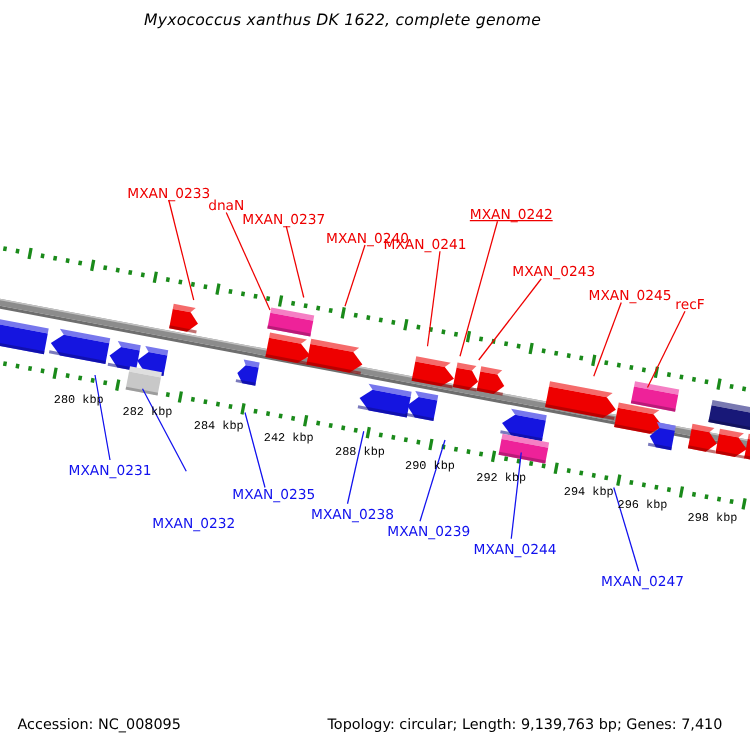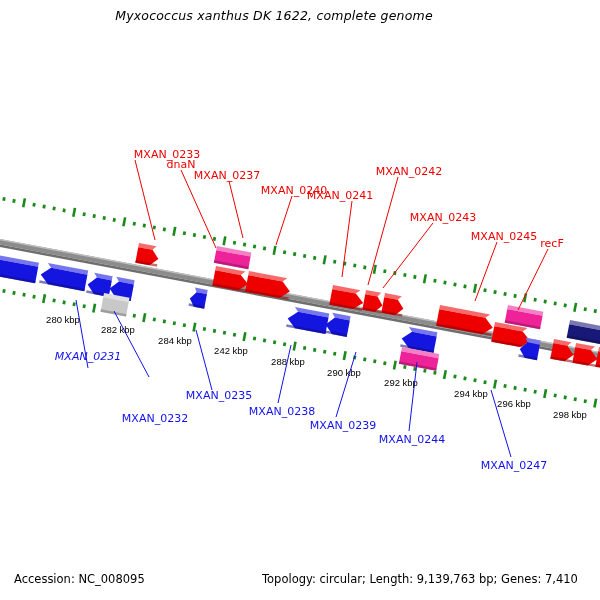--- a/index.html
+++ b/index.html
@@ -66,21 +66,21 @@
     position: absolute;
     font-family: "DejaVu Sans", sans-serif;
     font-size: 11px;
     white-space: nowrap;
     transform: translate(-50%, 0);
   }
   .lbl-fwd { color: #ee0000; }
   .lbl-rev { color: #1111ee; }
   .lbl-tick {
     position: absolute;
-    font-family: Liberation Sans, sans-serif;
+    font-family: Liberation Mono, monospace;
     font-size: 9.5px;
     color: #000000;
     white-space: nowrap;
     transform: translate(-50%, 0);
   }
 </style>
 </head>
 <body>
 
 <div id="viewer">
@@ -375,30 +375,30 @@
         <line x1="223" y1="327" x2="223" y2="336" stroke="#000000" stroke-width="0.9" opacity="0"></line>
         <line x1="280" y1="337" x2="280" y2="346" stroke="#000000" stroke-width="0.9" opacity="0"></line>
         <line x1="336" y1="348" x2="336" y2="357" stroke="#000000" stroke-width="0.9" opacity="0"></line>
         <line x1="392" y1="359" x2="392" y2="368" stroke="#000000" stroke-width="0.9" opacity="0"></line>
         <line x1="449" y1="369" x2="449" y2="378" stroke="#000000" stroke-width="0.9" opacity="0"></line>
         <line x1="505" y1="380" x2="505" y2="389" stroke="#000000" stroke-width="0.9" opacity="0"></line>
         <line x1="562" y1="390" x2="562" y2="399" stroke="#000000" stroke-width="0.9" opacity="0"></line>
       </svg>
 
     <div id="labels">
-        <div class="lbl lbl-fwd" style="left: 135px; top: 148px; margin-left: 32px;">MXAN_0233</div>
+        <div class="lbl lbl-fwd" style="left: 135px; top: 148px;">MXAN_0233</div>
         <div class="lbl lbl-fwd" style="left: 181px; top: 158px;">dnaN</div>
         <div class="lbl lbl-fwd" style="left: 227px; top: 169px;">MXAN_0237</div>
         <div class="lbl lbl-fwd" style="left: 294px; top: 184px;">MXAN_0240</div>
         <div class="lbl lbl-fwd" style="left: 340px; top: 189px;">MXAN_0241</div>
-        <div class="lbl lbl-fwd" style="left: 409px; top: 165px;">MXAN_0242</div>
+        <div class="lbl lbl-fwd" style="left: 409px; top: 165px; text-decoration: underline;">MXAN_0242</div>
         <div class="lbl lbl-fwd" style="left: 443px; top: 211px;">MXAN_0243</div>
         <div class="lbl lbl-fwd" style="left: 504px; top: 230px;">MXAN_0245</div>
         <div class="lbl lbl-fwd" style="left: 552px; top: 237px;">recF</div>
-        <div class="lbl lbl-rev" style="left: 88px; top: 350px; font-style: italic;">MXAN_0231</div>
+        <div class="lbl lbl-rev" style="left: 88px; top: 370px;">MXAN_0231</div>
         <div class="lbl lbl-rev" style="left: 155px; top: 379px; margin-top: 33px;">MXAN_0232</div>
         <div class="lbl lbl-rev" style="left: 219px; top: 376px; margin-top: 13px;">MXAN_0235</div>
         <div class="lbl lbl-rev" style="left: 282px; top: 405px;">MXAN_0238</div>
         <div class="lbl lbl-rev" style="left: 343px; top: 419px;">MXAN_0239</div>
         <div class="lbl lbl-rev" style="left: 412px; top: 433px;">MXAN_0244</div>
         <div class="lbl lbl-rev" style="left: 514px; top: 459px;">MXAN_0247</div>
         <div class="lbl-tick" style="left: 63px; top: 314px;">280 kbp</div>
         <div class="lbl-tick" style="left: 118px; top: 324px;">282 kbp</div>
         <div class="lbl-tick" style="left: 175px; top: 335px;">284 kbp</div>
         <div class="lbl-tick" style="left: 231px; top: 345px;">242 kbp</div>

